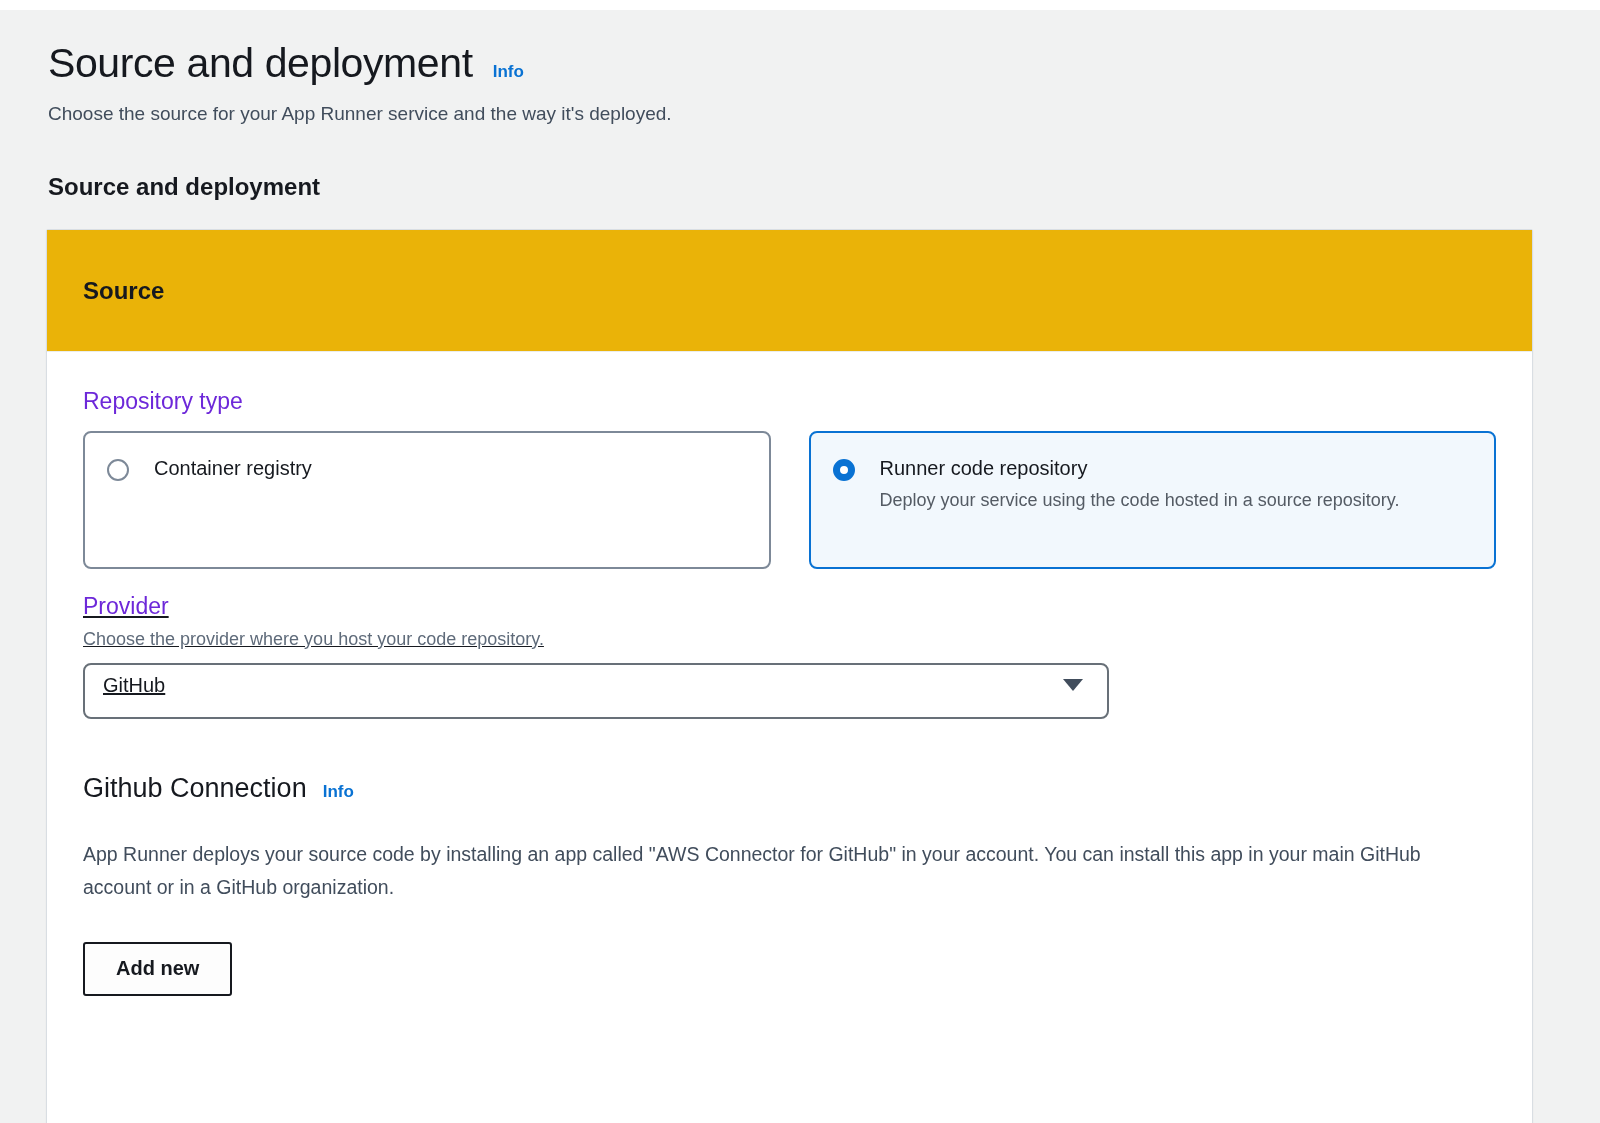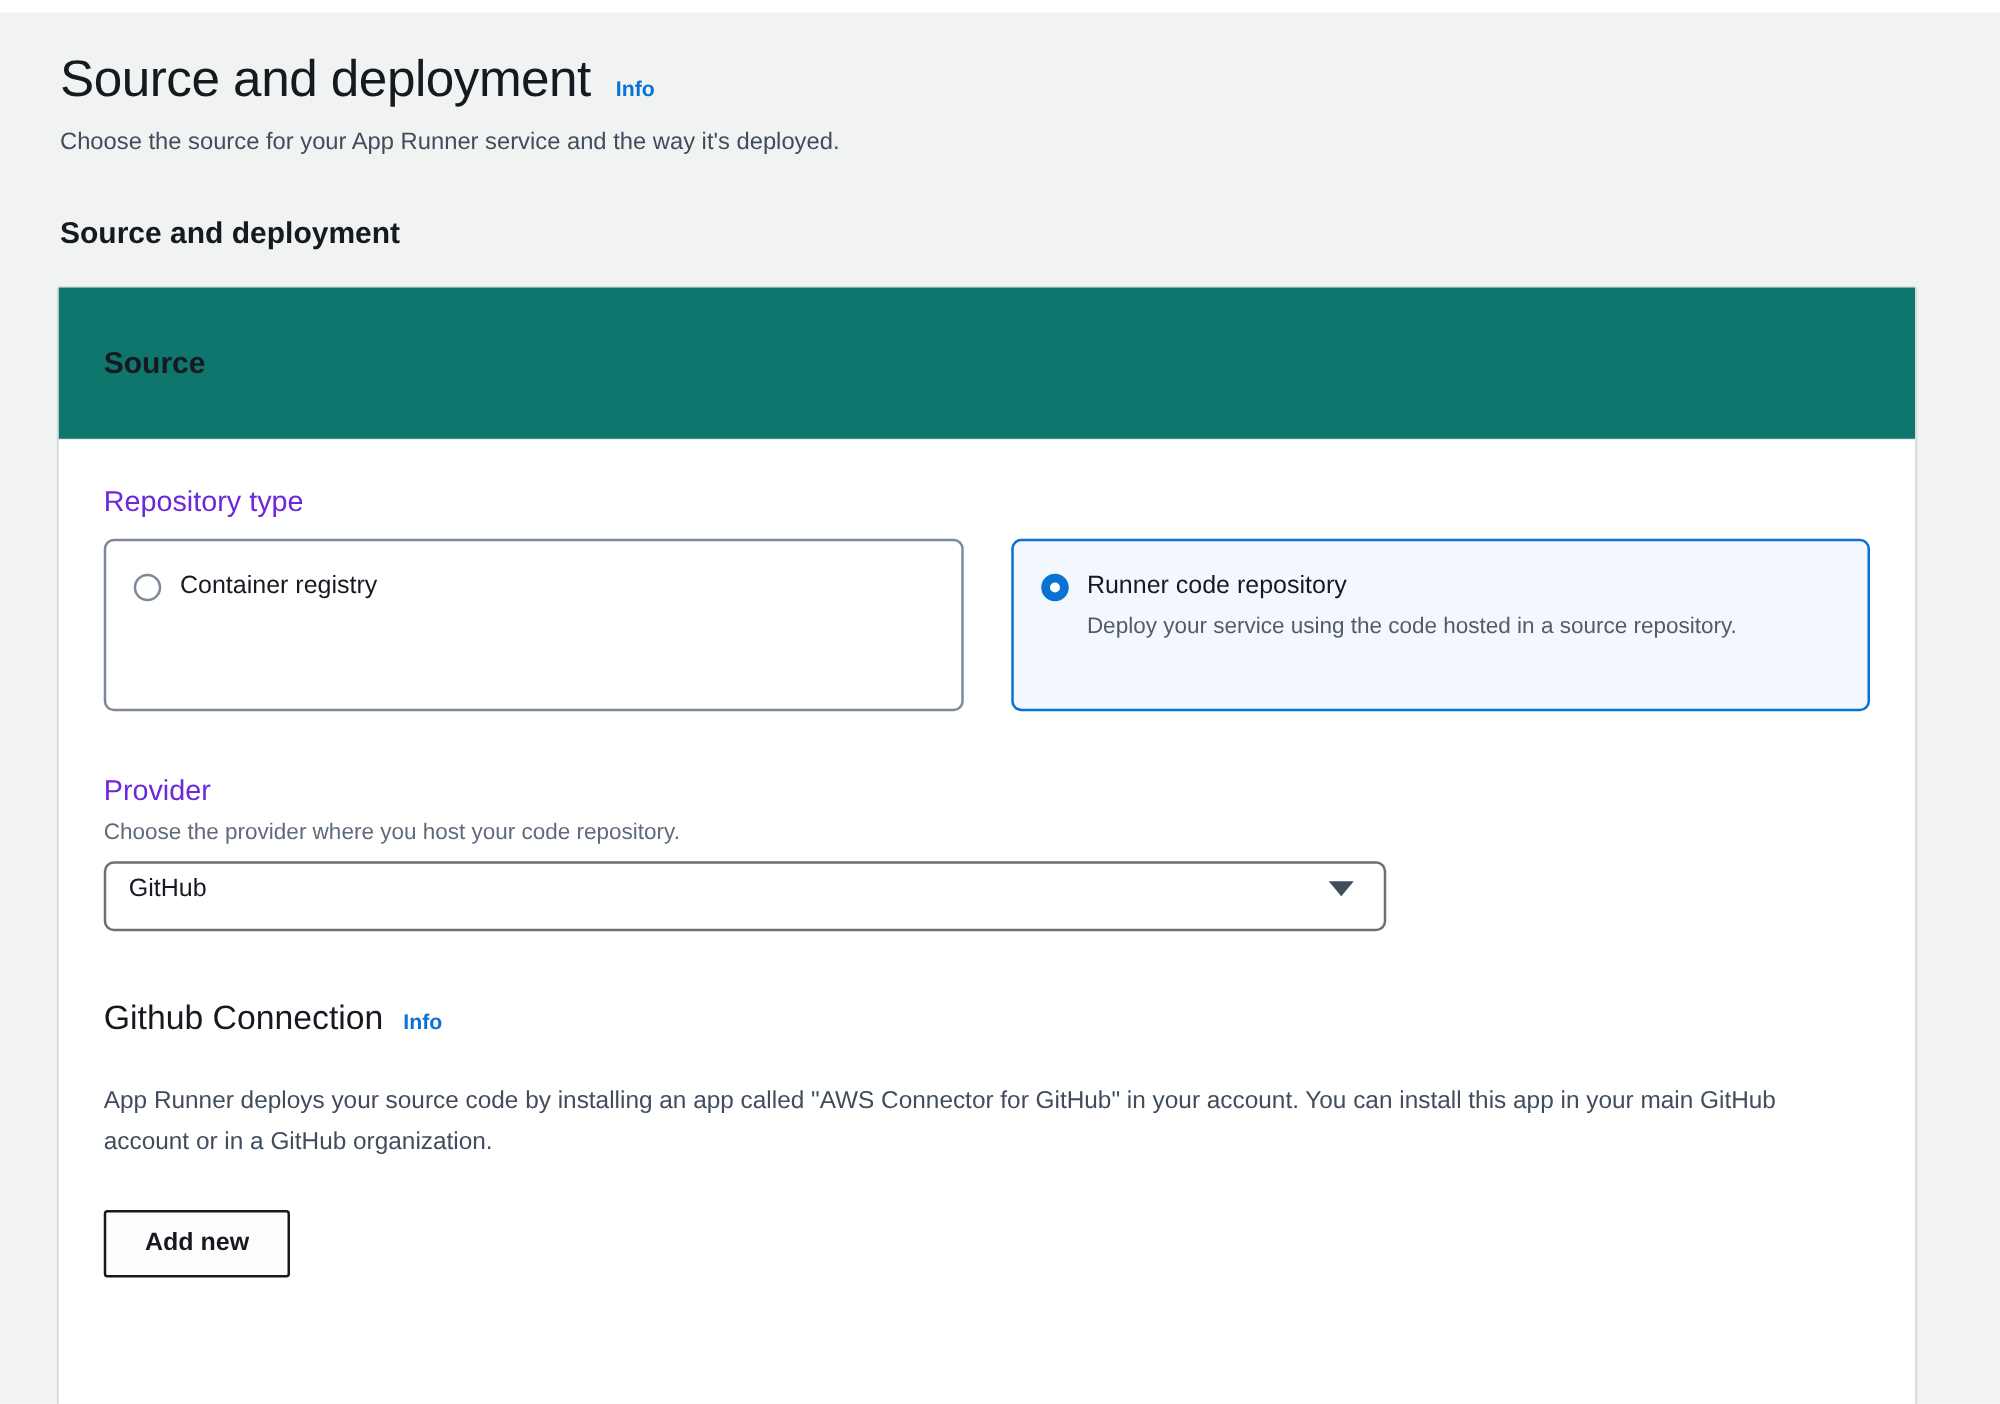--- a/index.html
+++ b/index.html
@@ -23,46 +23,46 @@
   
   .card {
     margin-top:28px; margin-left:-2px;
     width:1487px; height:900px;
     background:#ffffff;
     border:1px solid #d9dee3; border-radius:2px;
     box-shadow:0 1px 1px 0 rgba(0,28,36,.15);
   }
   .card-header {
     height:122px; display:flex; align-items:center;
-    padding:0 36px; background:#0f766e;
+    padding:0 36px; background:#eab308;
     border-bottom:1px solid #eaeded;
   }
   .card-title { font-size:24px; font-weight:700; color:#16191f; }
   .card-body { padding:36px 36px 0 36px; }
 
   .field-label { font-size:23px; color:#6d28d9; }
 
   
   .tiles { display:grid; grid-template-columns:1fr 1fr; column-gap:38px; margin-top:16px; }
   .tile {
     min-height:138px; border:2px solid #7d8998; border-radius:8px;
     background:#ffffff; padding:24px 24px 16px 22px;
-    display:flex; align-items:flex-start; gap:15px; cursor:pointer;
+    display:flex; align-items:flex-start; gap:25px; cursor:pointer;
   }
   .tile.selected { border-color:#0972d3; background:#f2f8fd; }
   .radio {
     width:22px; height:22px; border-radius:50%;
     border:2px solid #7d8998; background:#ffffff; flex:none; margin-top:2px;
   }
   .radio.checked { border:7px solid #0972d3; }
   .tile-title { font-size:20px; color:#16191f; }
   .tile-desc { margin-top:7px; font-size:18px; color:#545b64; line-height:1.55; max-width:545px; }
 
   
-  .provider-block { margin-top:50px; }
+  .provider-block { margin-top:24px;text-decoration:underline; }
   .provider-desc { margin-top:9px; font-size:18px; color:#5f6b7a; }
   .select {
     margin-top:13px; width:1026px; height:56px;
     border:2px solid #687078; border-radius:8px; background:#ffffff;
     display:flex; align-items:center; justify-content:space-between;
     padding:0 24px 12px 18px; cursor:pointer;
   }
   .select-value { font-size:20px; color:#16191f; }
   .caret-down {
     width:0; height:0;

